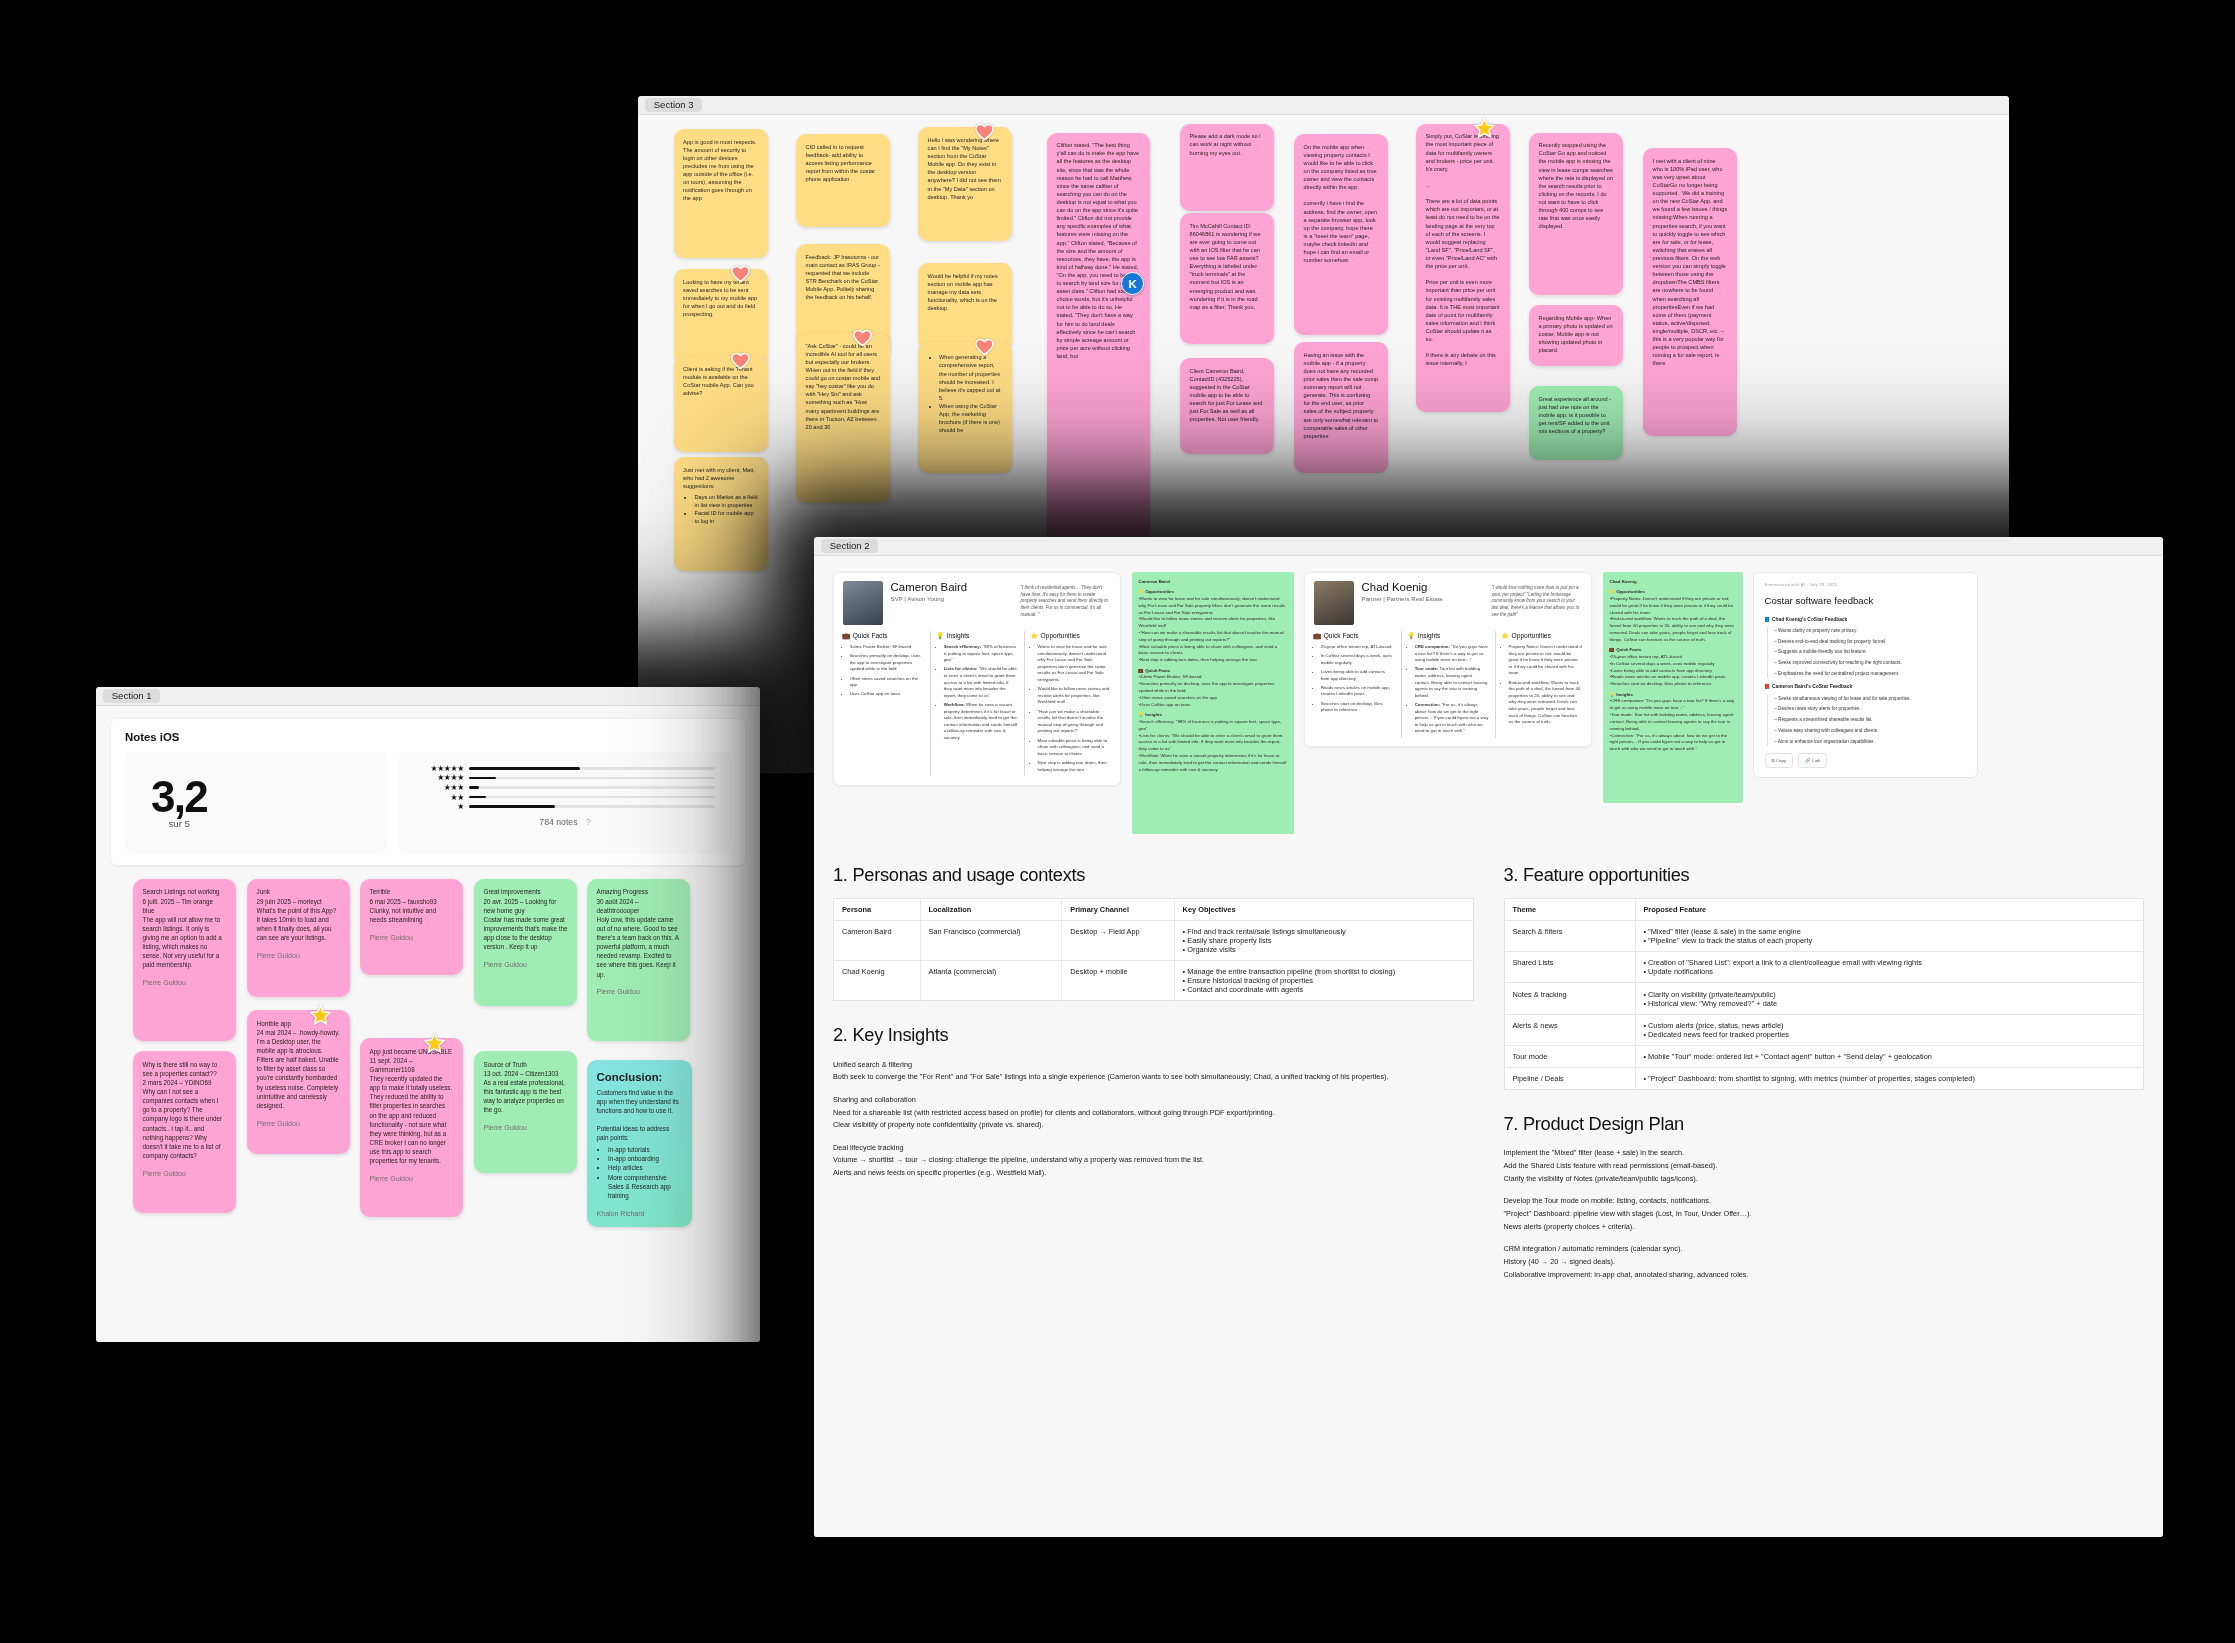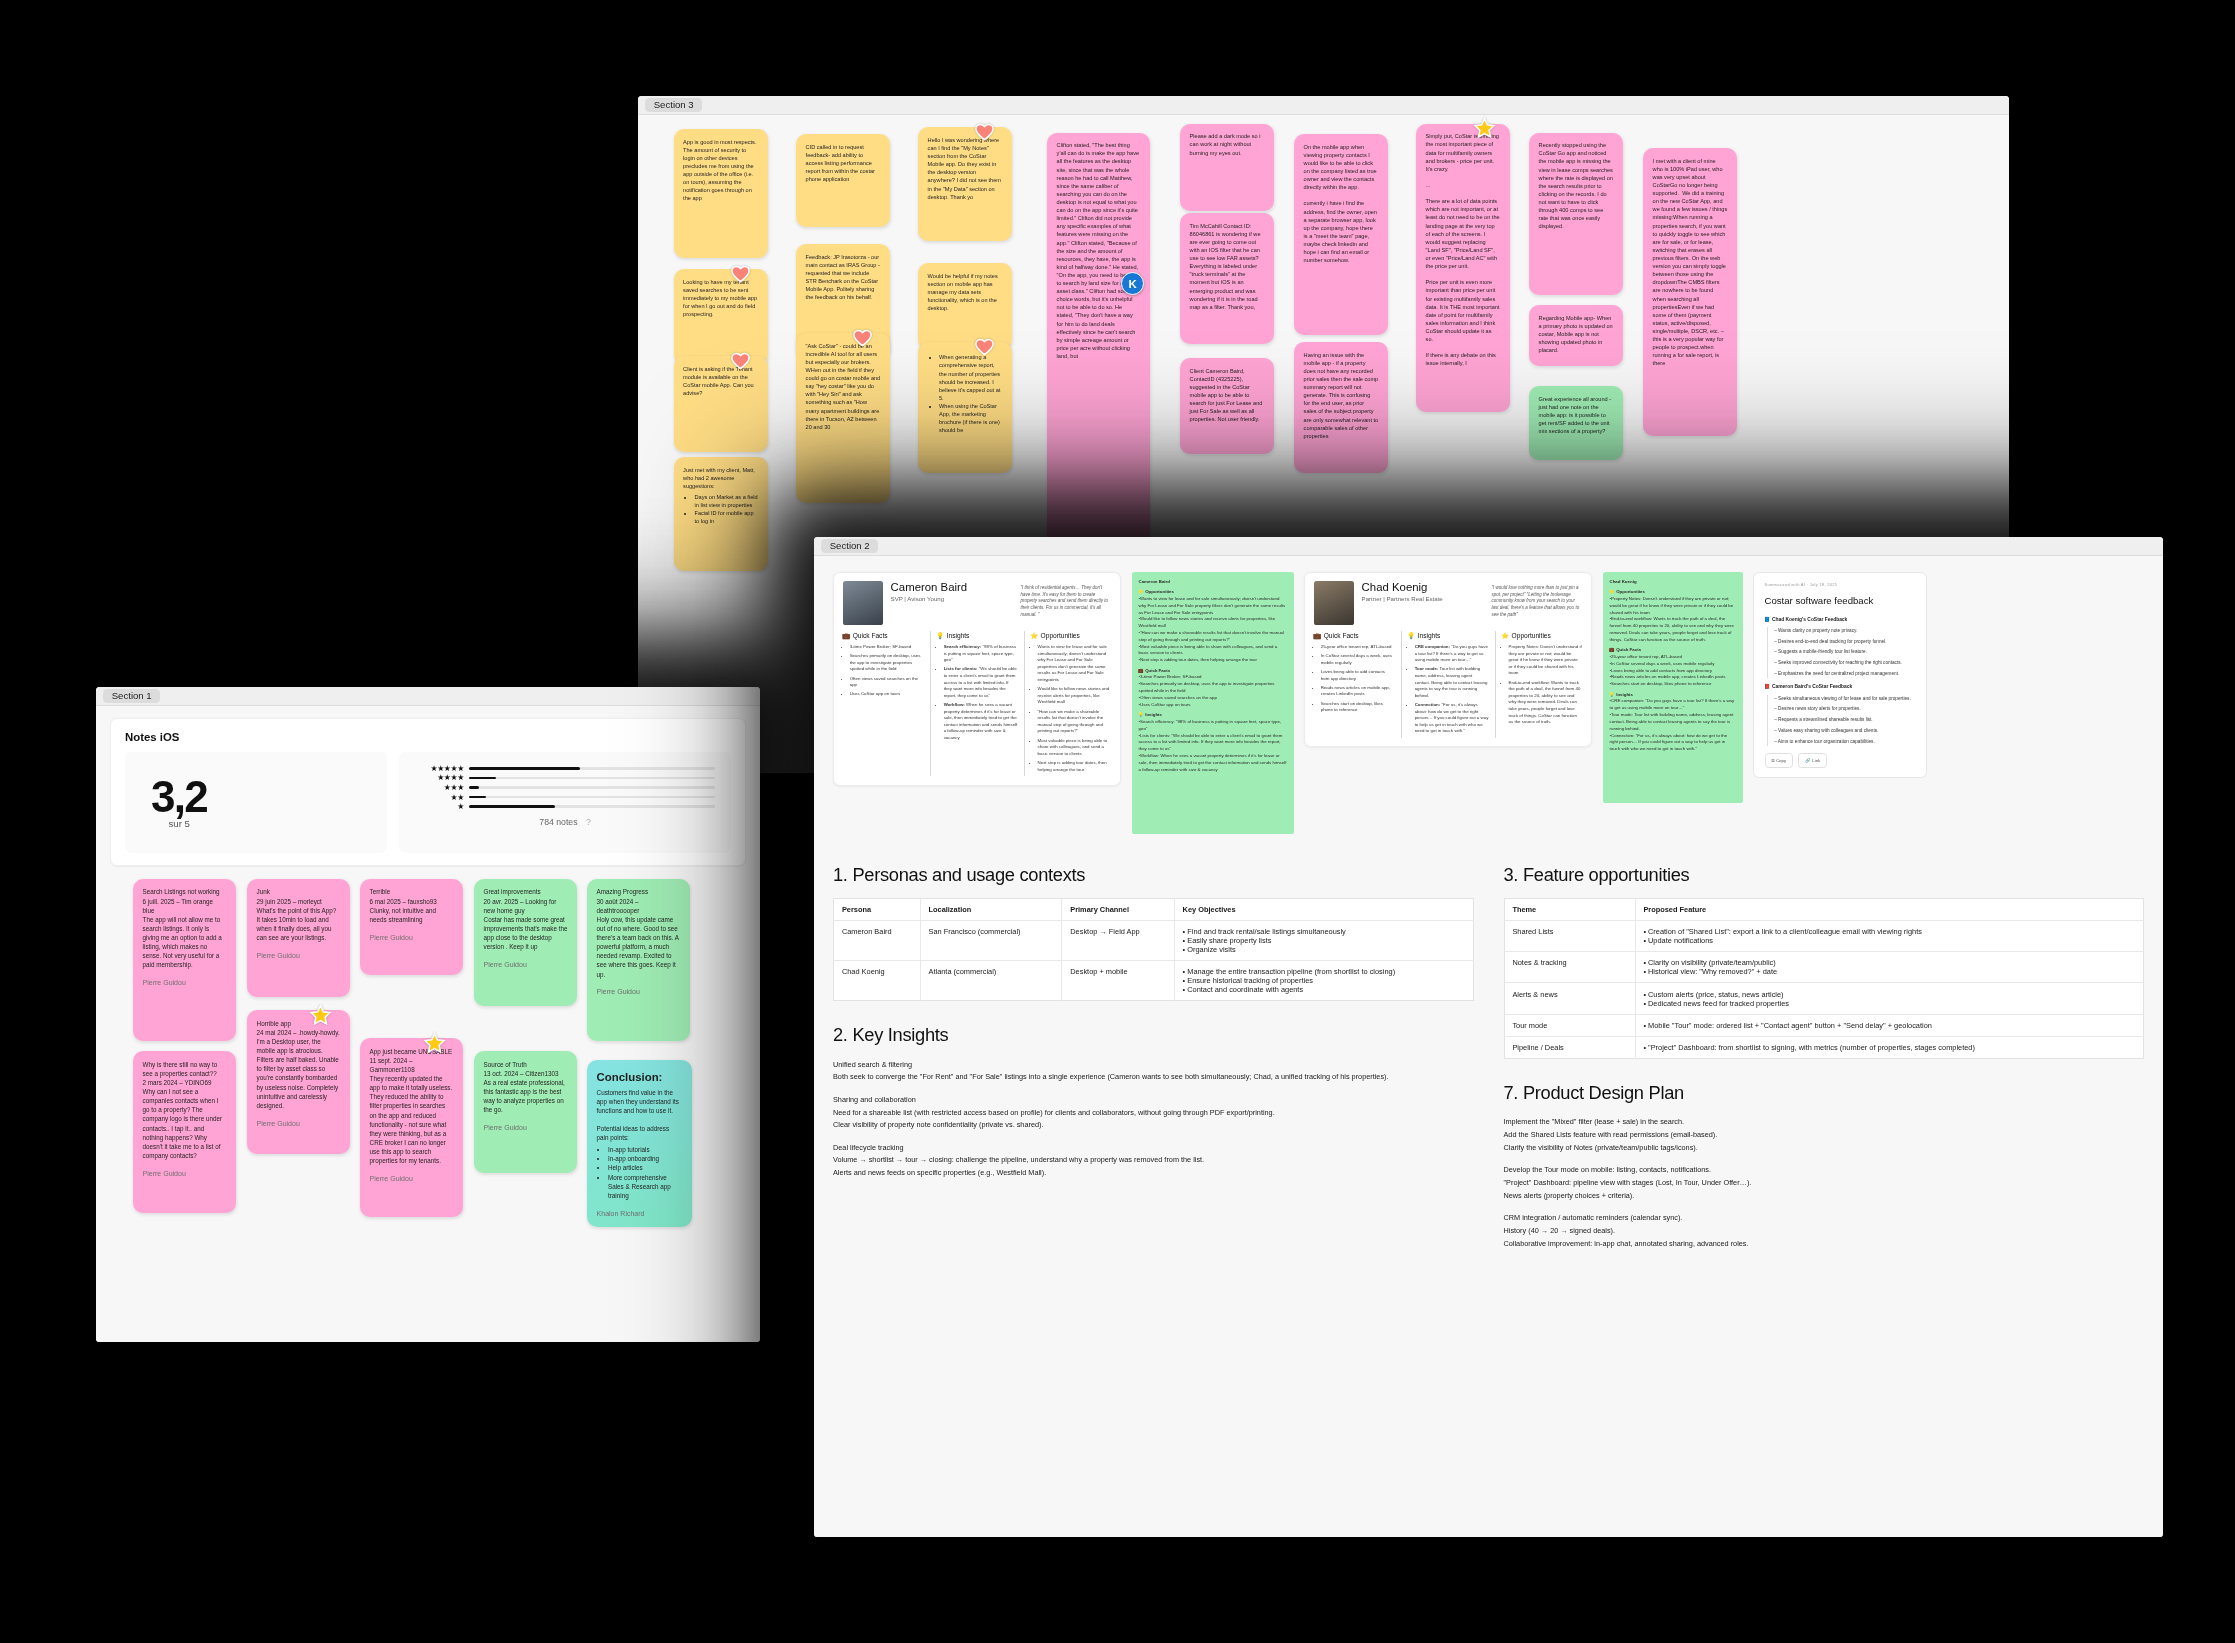--- a/index.html
+++ b/index.html
@@ -344,21 +344,21 @@
       <ul>
                     <li>Property Notes: Doesn't understand if they are private or not; would be great if he knew if they were private or if they could be shared with his team</li>
                     <li>End-to-end workflow: Wants to track the path of a deal, the funnel from 40 properties to 20, ability to see and why they were removed. Deals can take years, people forget and lose track of things. CoStar can function as the source of truth.</li>
                   </ul>
                 </div>
               </div>
           </div>
 
           <div class="gnote" id="gnote1" style="width:140px;height:231px;overflow:hidden;"><div class="t">Chad Koenig</div><div class="t" style="margin-top:3.5px;">⭐ Opportunities</div><div>•Property Notes: Doesn't understand if they are private or not; would be great if he knew if they were private or if they could be shared with his team</div><div>•End-to-end workflow: Wants to track the path of a deal, the funnel from 40 properties to 20, ability to see and why they were removed. Deals can take years, people forget and lose track of things. CoStar can function as the source of truth.</div><div class="t" style="margin-top:3.5px;">💼 Quick Facts</div><div>•25-year office tenant rep, ATL-based</div><div>•In CoStar several days a week, uses mobile regularly</div><div>•Loves being able to add contacts from app directory</div><div>•Reads news articles on mobile app, creates LinkedIn posts</div><div>•Searches start on desktop, likes phone to reference</div><div class="t" style="margin-top:3.5px;">💡 Insights</div><div>•CRE companion: "Do you guys have a tour list? If there's a way to get us using mobile more on tour…"</div><div>•Tour mode: Tour list with building name, address, leasing agent contact. Being able to contact leasing agents to say the tour is running behind.</div><div>•Connection: "For us, it's always about: how do we get to the right person… If you could figure out a way to help us get in touch with who we need to get in touch with."</div></div>
 
-          <div class="aicard" style="width:174px;">
+          <div class="aicard" style="width:225px;">
             <div class="aimeta">Summarized with AI  ·  July 18, 2025</div>
             <div class="aititle">Costar software feedback</div>
             <div id="aigroups">
                 <div class="aisec">📘 Chad Koenig's CoStar Feedback</div>
                 <div class="ailist">
                   <div>– Wants clarity on property note privacy.</div>
                   <div>– Desires end-to-end deal tracking for property funnel.</div>
                   <div>– Suggests a mobile-friendly tour list feature.</div>
                   <div>– Seeks improved connectivity for reaching the right contacts.</div>
                   <div>– Emphasizes the need for centralized project management.</div>
@@ -430,20 +430,24 @@
             <h2 class="sec">3. Feature opportunities</h2>
             <table class="t">
               <thead>
                   <tr id="ftHead">
                     <th>Theme</th>
                     <th>Proposed Feature</th>
                   </tr>
                 </thead>
               <tbody id="ftBody">
                   <tr>
+       <td style="width:131px;">Search &amp; filters</td>
+       <td>• "Mixed" filter (lease &amp; sale) in the same engine<br>• "Pipeline" view to track the status of each property</td>
+     </tr>
+                  <tr>
        <td style="width:131px;">Shared Lists</td>
        <td>• Creation of "Shared List": export a link to a client/colleague email with viewing rights<br>• Update notifications</td>
      </tr>
                   <tr>
        <td style="width:131px;">Notes &amp; tracking</td>
        <td>• Clarity on visibility (private/team/public)<br>• Historical view: "Why removed?" + date</td>
      </tr>
                   <tr>
        <td style="width:131px;">Alerts &amp; news</td>
        <td>• Custom alerts (price, status, news article)<br>• Dedicated news feed for tracked properties</td>

